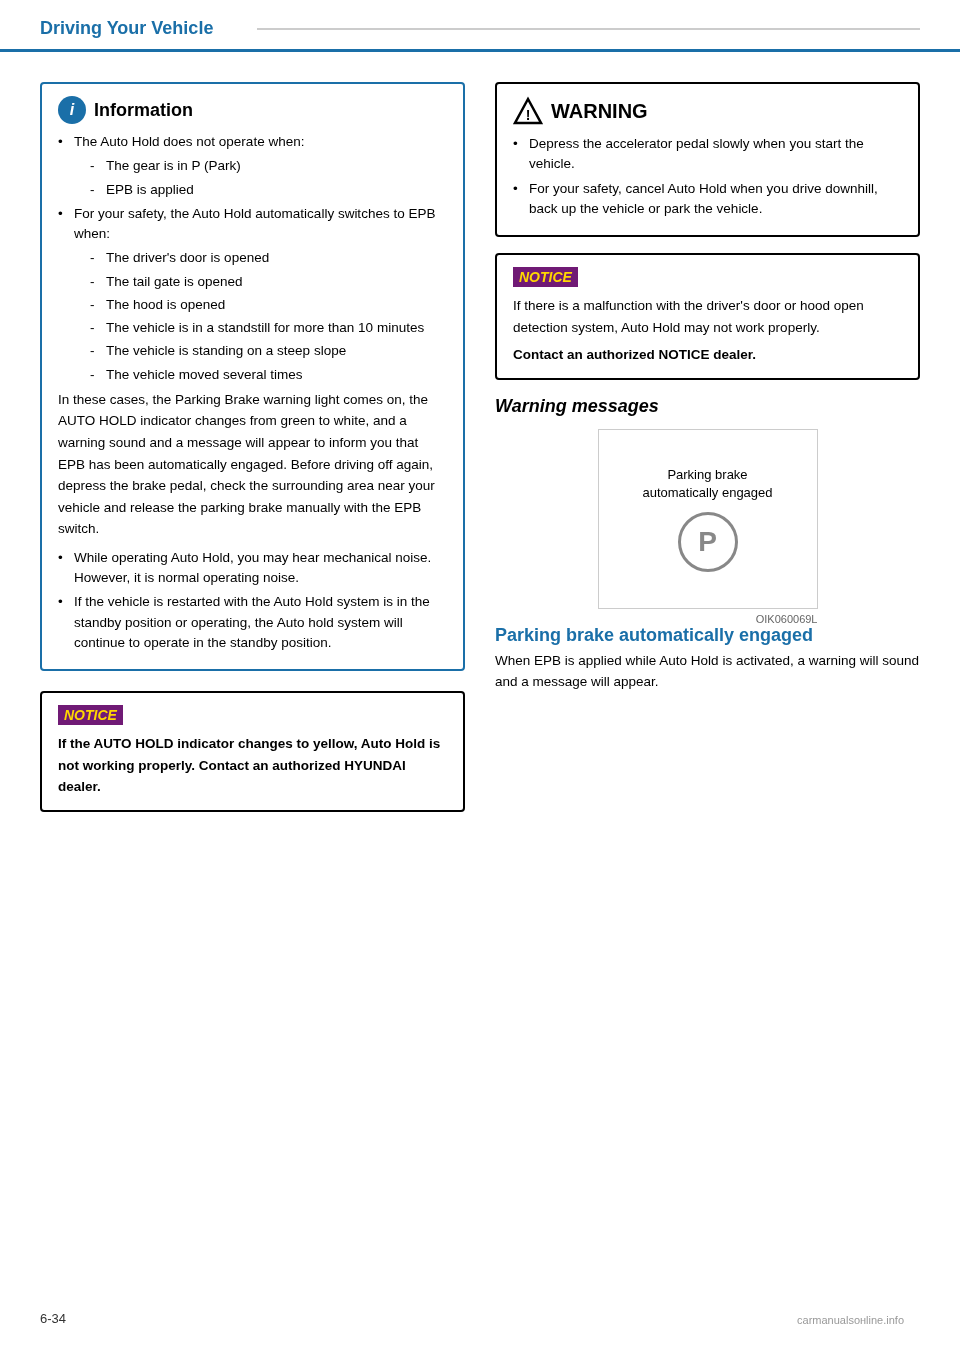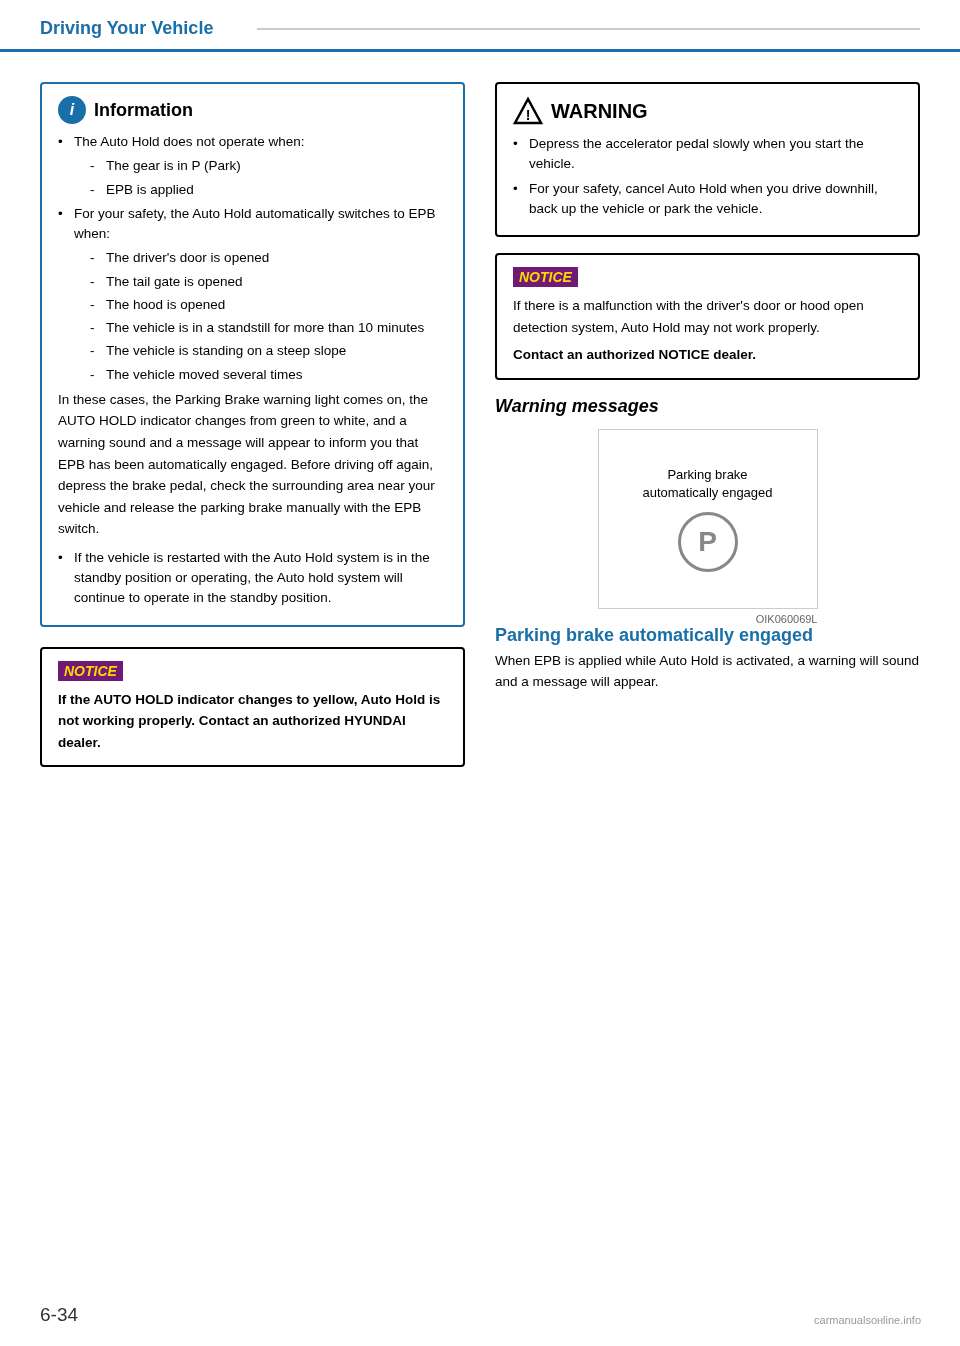--- a/index.html
+++ b/index.html
@@ -221,27 +221,27 @@
       font-weight: bold;
       color: #1a6fa8;
       margin-bottom: 4px;
     }
 
     
     .page-footer {
       position: absolute;
       bottom: 20px;
       left: 40px;
-      font-size: 19px;
+      font-size: 13px;
       color: #333;
     }
     .watermark {
       position: absolute;
       bottom: 20px;
-      right: 39px;
+      right: 56px;
       font-size: 11px;
       color: #999;
     }
 
     .bold { font-weight: bold; }
     .mb4 { margin-bottom: 4px; }
     .mb8 { margin-bottom: 8px; }
   </style>
 </head>
 <body>
@@ -278,20 +278,21 @@
             <li><span>The vehicle is in a standstill for more than 10 minutes</span></li>
             <li><span>The vehicle is standing on a steep slope</span></li>
             <li><span>The vehicle moved several times</span></li>
           </ul>
         </li>
       </ul>
 
       <p class="body-text mb8">In these cases, the Parking Brake warning light comes on, the AUTO HOLD indicator changes from green to white, and a warning sound and a message will appear to inform you that EPB has been automatically engaged. Before driving off again, depress the brake pedal, check the surrounding area near your vehicle and release the parking brake manually with the EPB switch.</p>
 
       <ul class="bullet-list">
+        <li class="mb4"><span>While operating Auto Hold, you may hear mechanical noise. However, it is normal operating noise.</span></li>
         <li><span>If the vehicle is restarted with the Auto Hold system is in the standby position or operating, the Auto hold system will continue to operate in the standby position.</span></li>
       </ul>
     </div>
 
     <div class="notice-box">
       <div class="notice-header">NOTICE</div>
       <p class="notice-text bold">If the AUTO HOLD indicator changes to yellow, Auto Hold is not working properly. Contact an authorized HYUNDAI dealer.</p>
     </div>
 
   </div>

